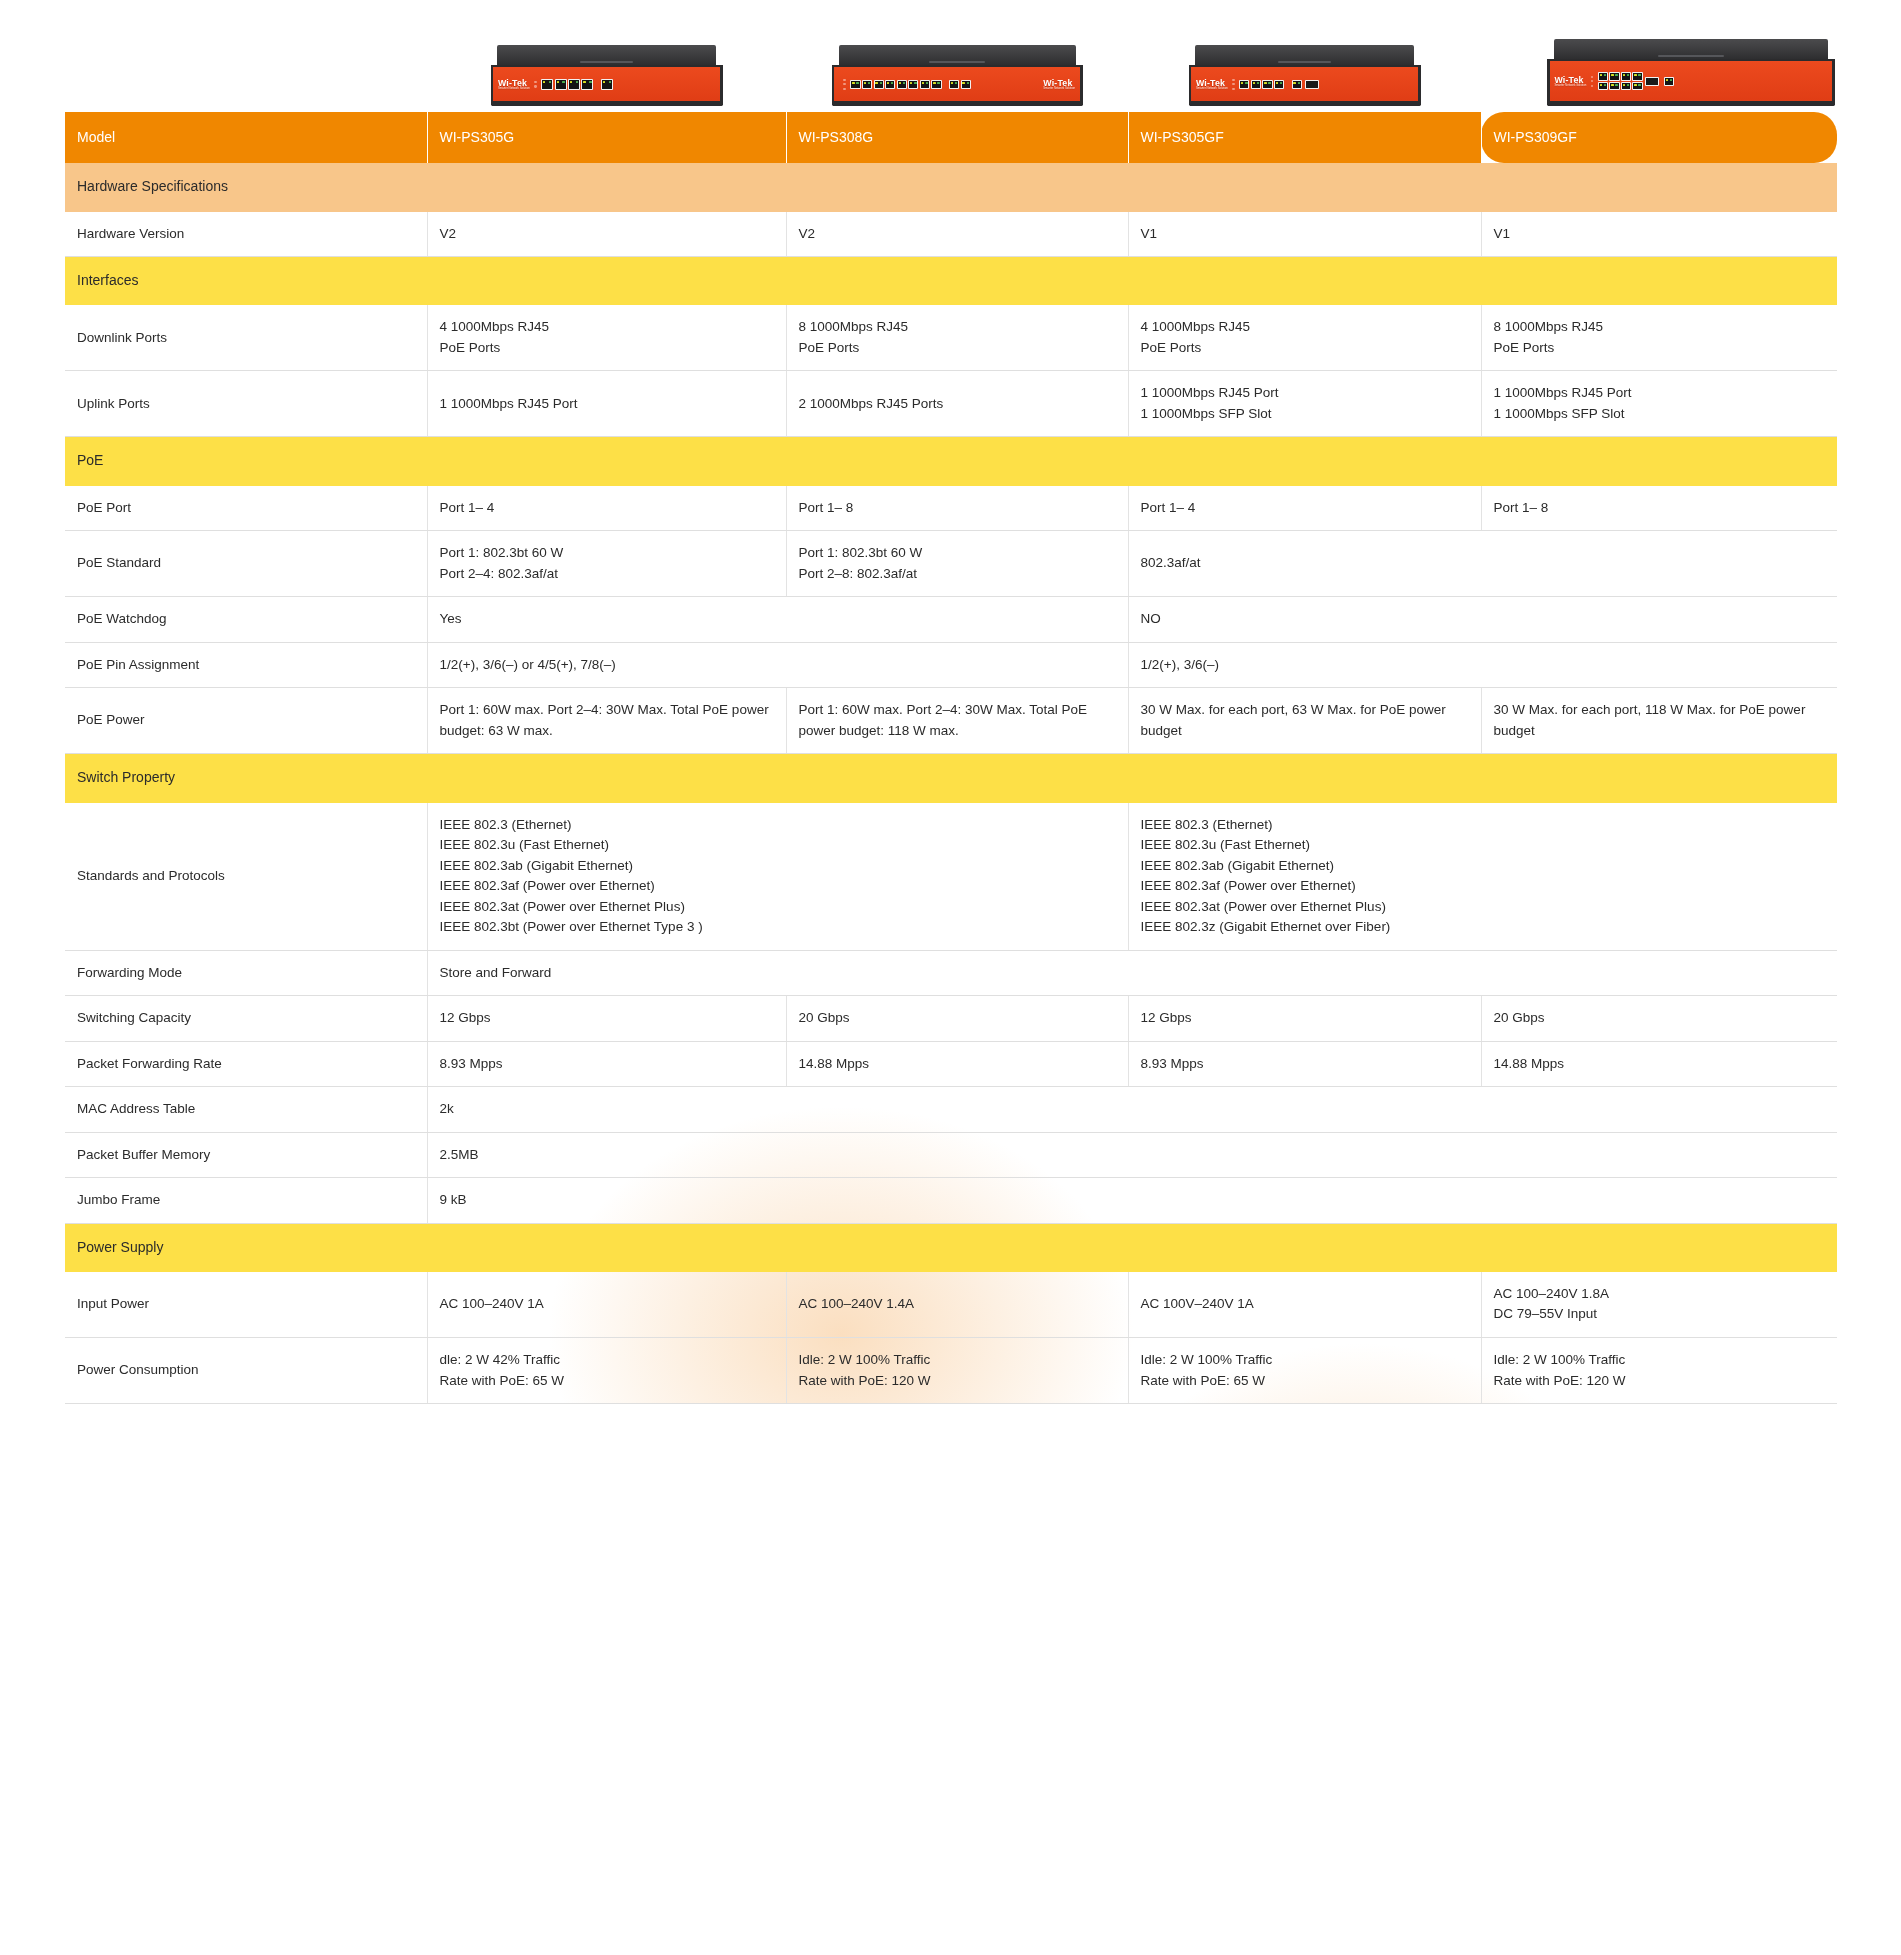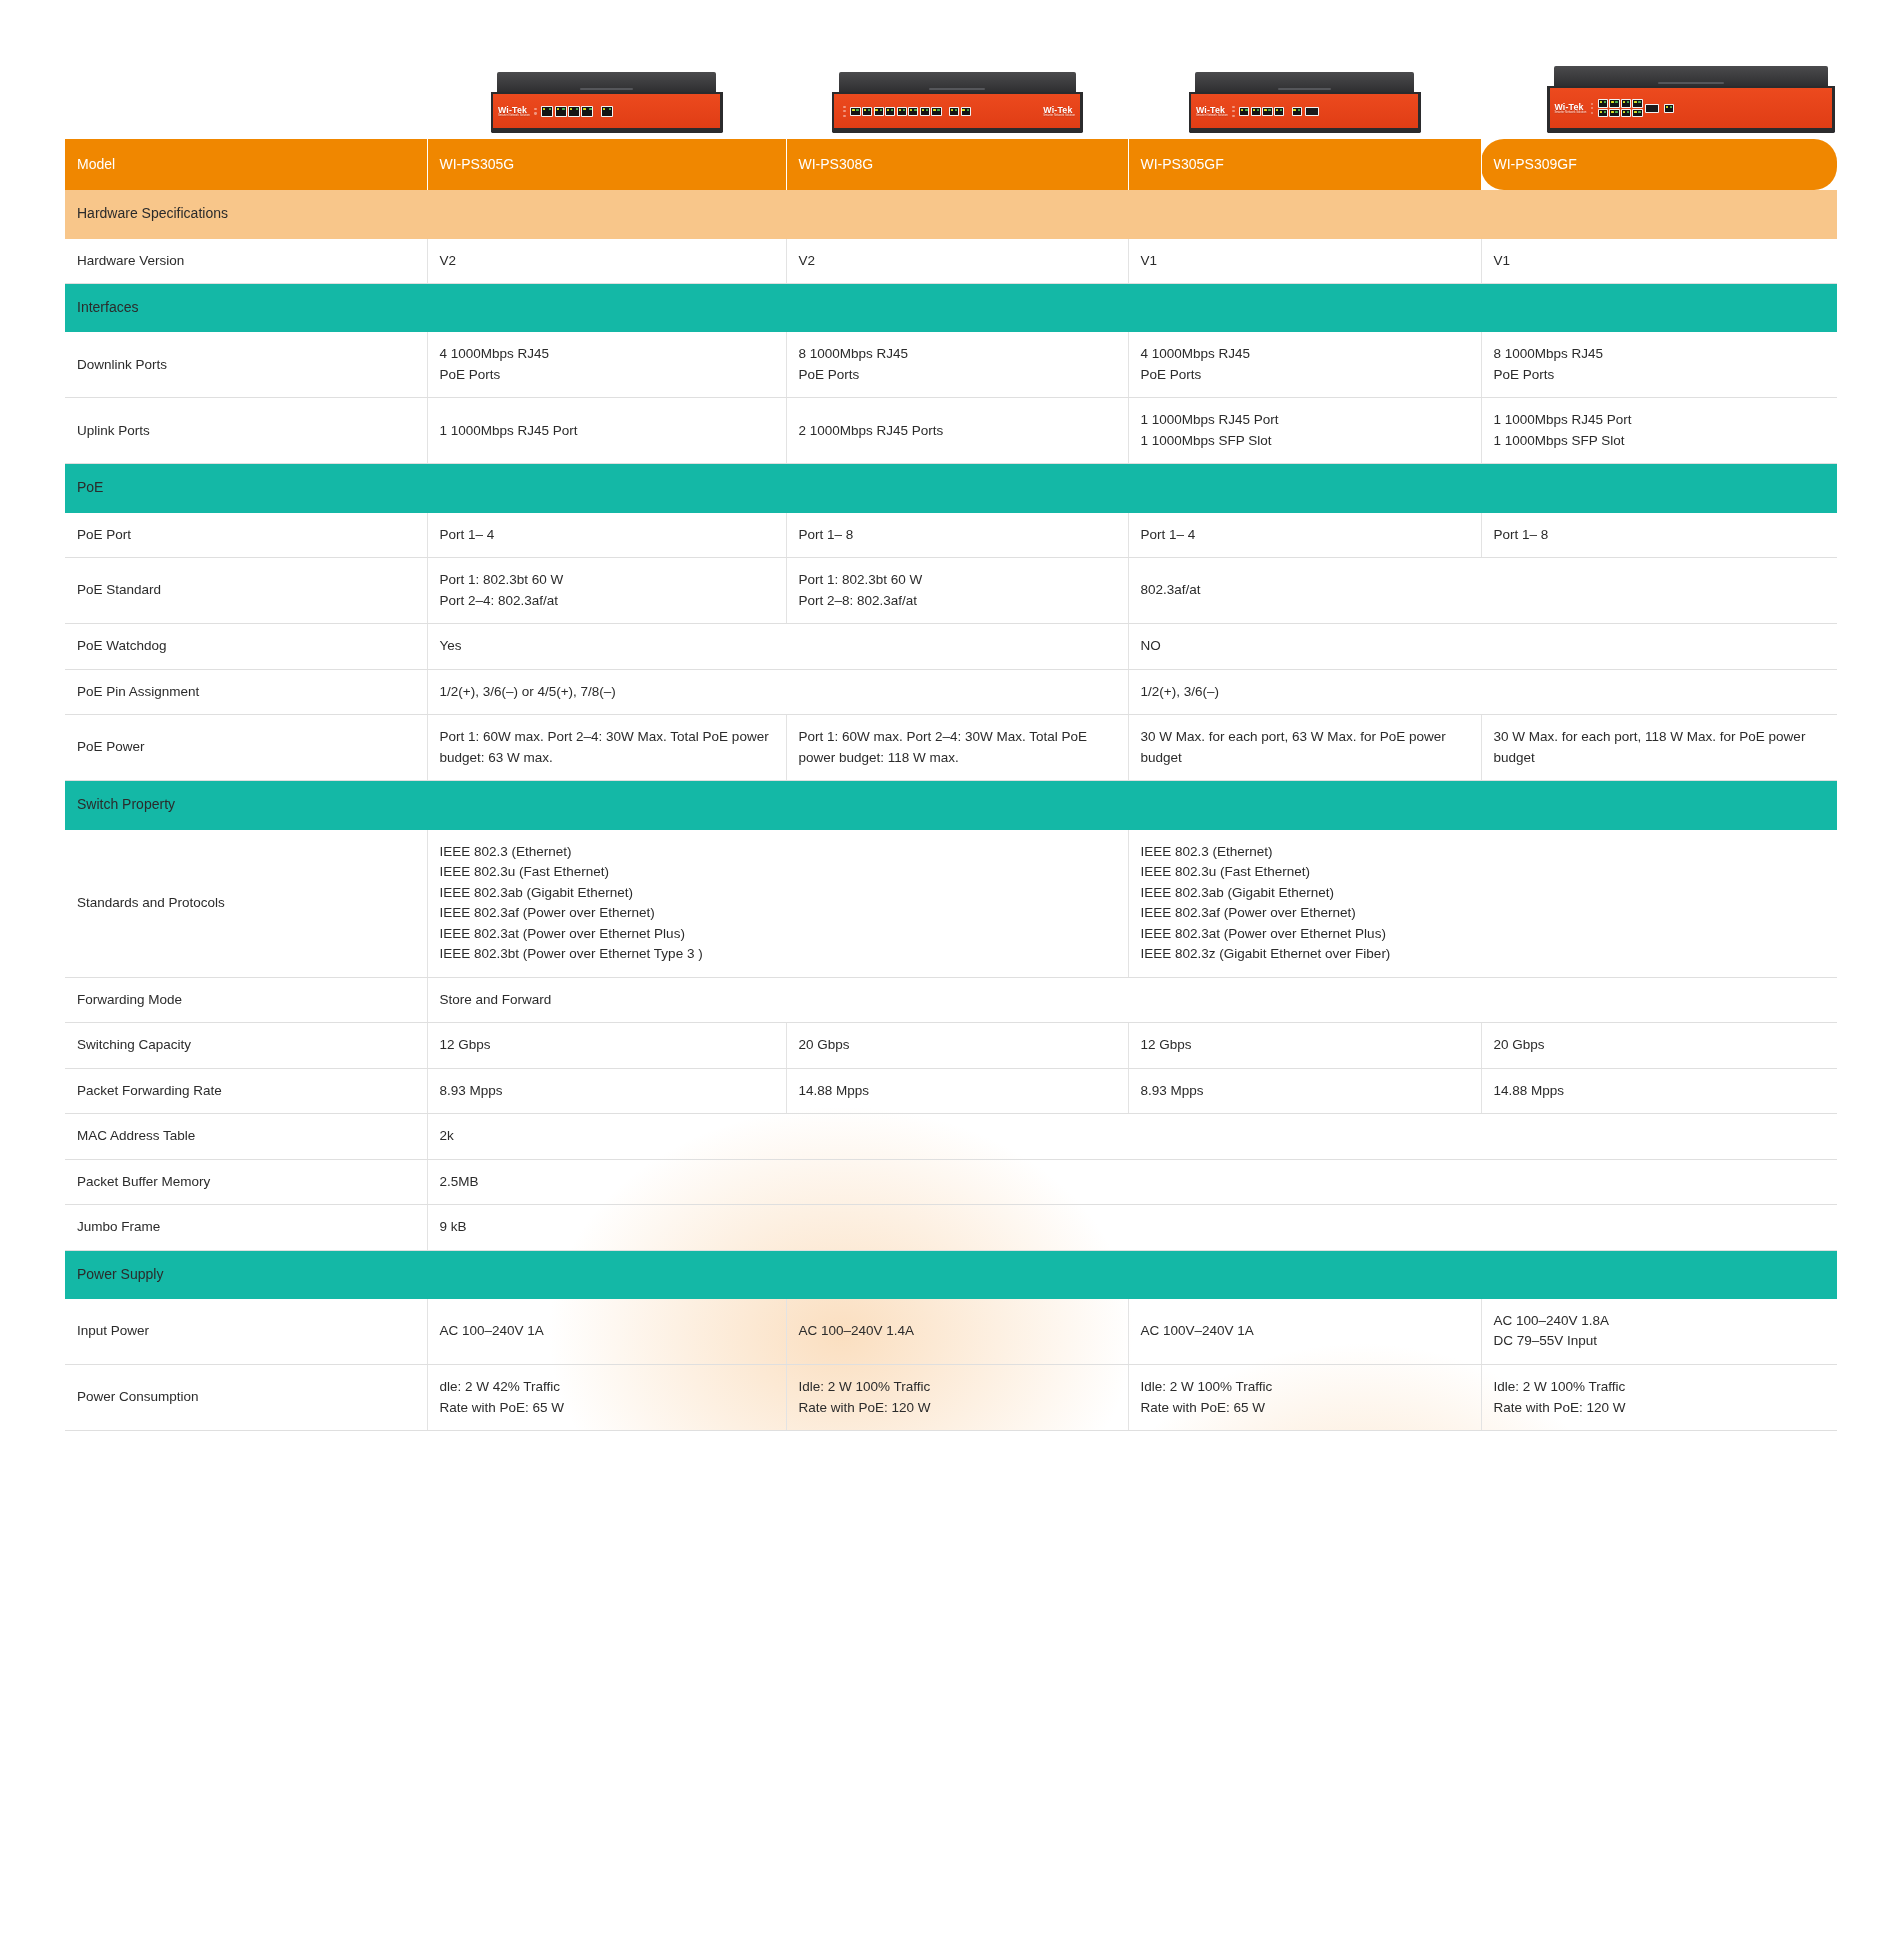--- a/index.html
+++ b/index.html
@@ -27,21 +27,21 @@
       radial-gradient(ellipse 325px 288px at 20% 80%, rgba(247,196,140,.40) 0%, rgba(247,196,140,0) 70%);
     z-index: 0;
   }
 
   .page { position: relative; z-index: 1; width: 1901px; }
 
   
   .products {
     display: flex;
     width: 1901px;
-    height: 139px;
+    height: 112px;
     padding-left: 427px;
   }
   .product-cell {
     flex: 0 0 auto;
     display: flex;
     justify-content: center;
     align-items: flex-end;
     padding-bottom: 6.5px;
   }
   .pc1 { width: 359px; }
@@ -147,21 +147,21 @@
   table.spec tr.head td:last-child { border-right: none; border-radius: 23px; }
 
   tr.section-peach td {
     background: #f8c68a;
     border: none;
     font-size: 14px;
     padding-top: 13px;
     padding-bottom: 14px;
   }
   tr.section-gray td {
-    background: #14b8a6;
+    background: #fde047;
     border: none;
     font-size: 14px;
     padding-top: 13px;
     padding-bottom: 14px;
   }
   td.label { }
   td.tall { padding-top: 16.7px; padding-bottom: 16.7px; }
   td.xtall { padding-top: 22px; padding-bottom: 22px; }
   .multi { white-space: pre-line; }
 </style>

